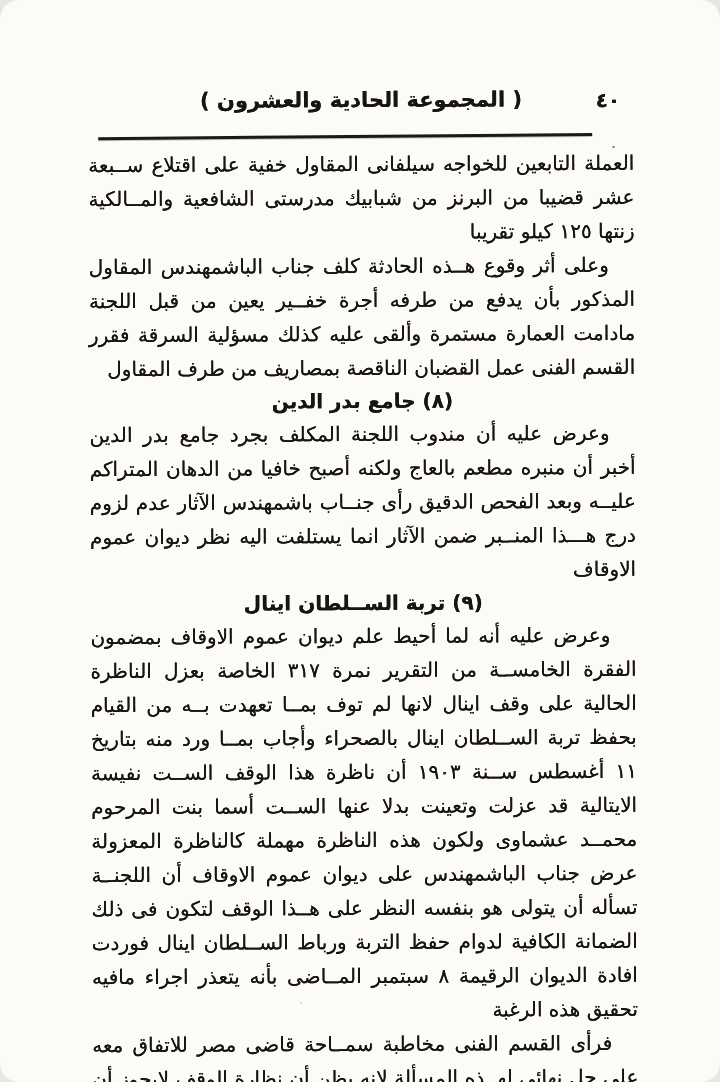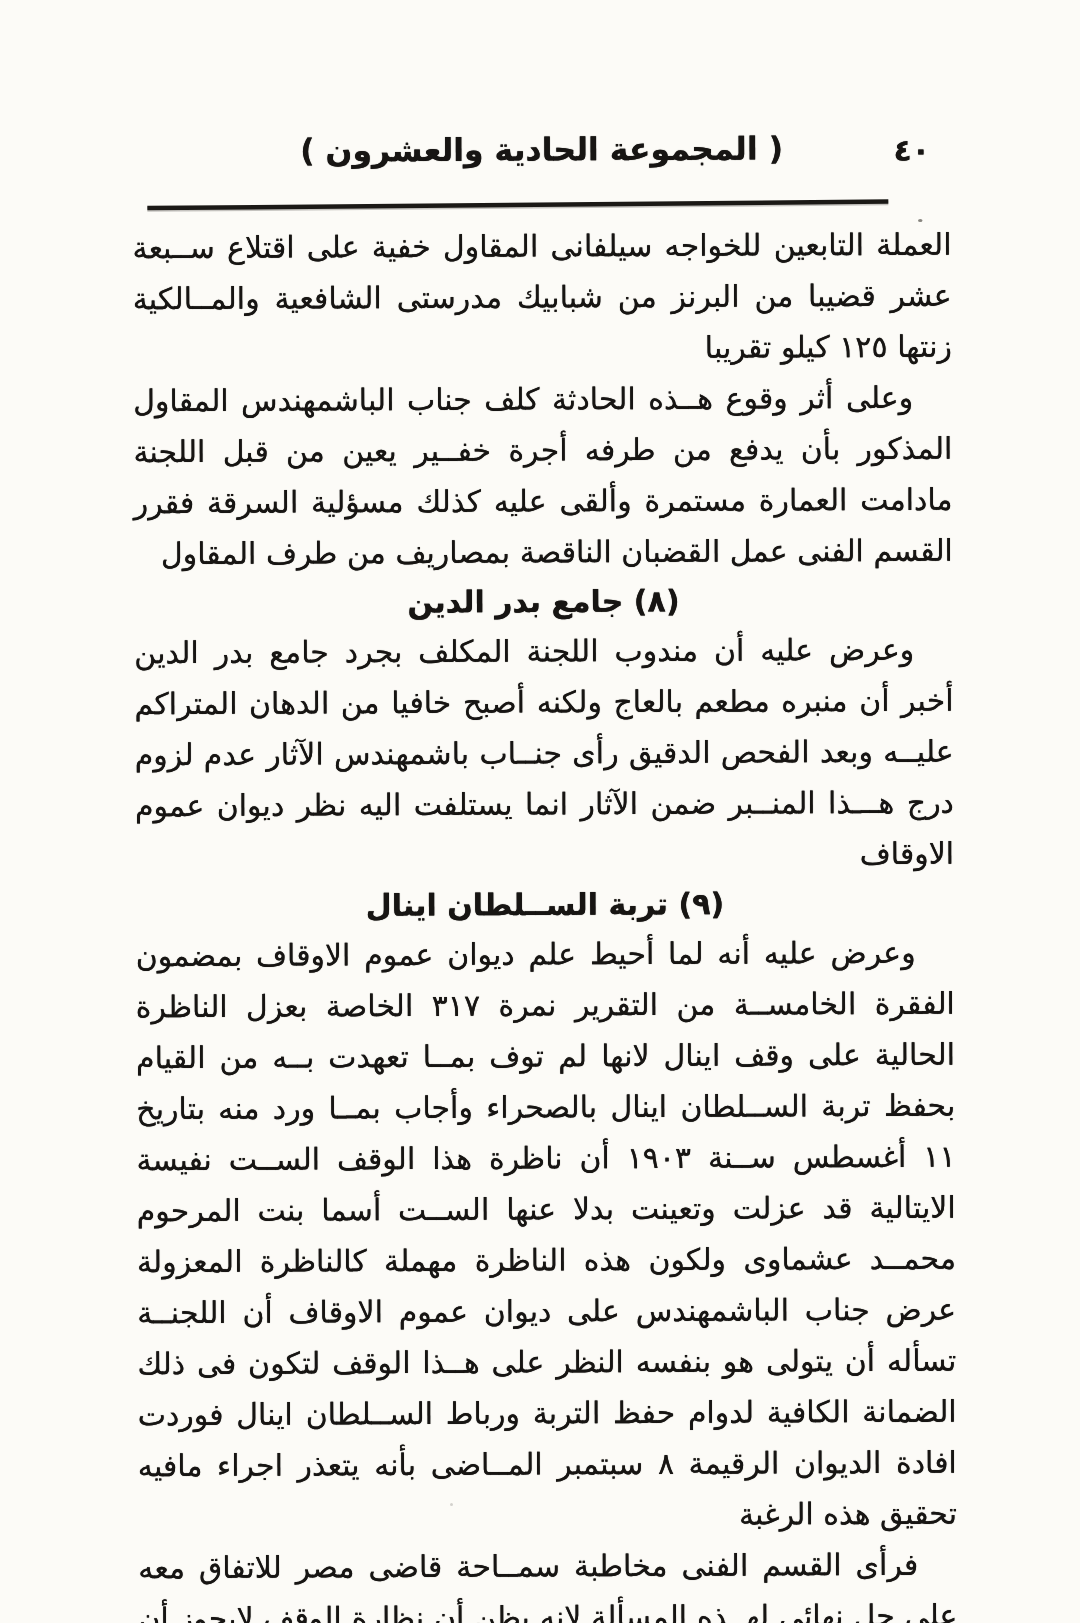--- a/index.html
+++ b/index.html
@@ -11,20 +11,21 @@
   .page {
     position: relative;
     width: 720px;
     height: 1082px;
     margin: 0 auto;
     background: var(--paper);
     overflow: hidden;
     font-family: "DejaVu Sans", sans-serif;
     color: var(--ink);
     direction: rtl;
+    border-radius: 19px;
   }
   .content {
     position: absolute;
     top: 86px;
     left: 88px;
     width: 546px;
     transform: rotate(-0.25deg);
     transform-origin: 50% 0;
   }
   .page-header {

